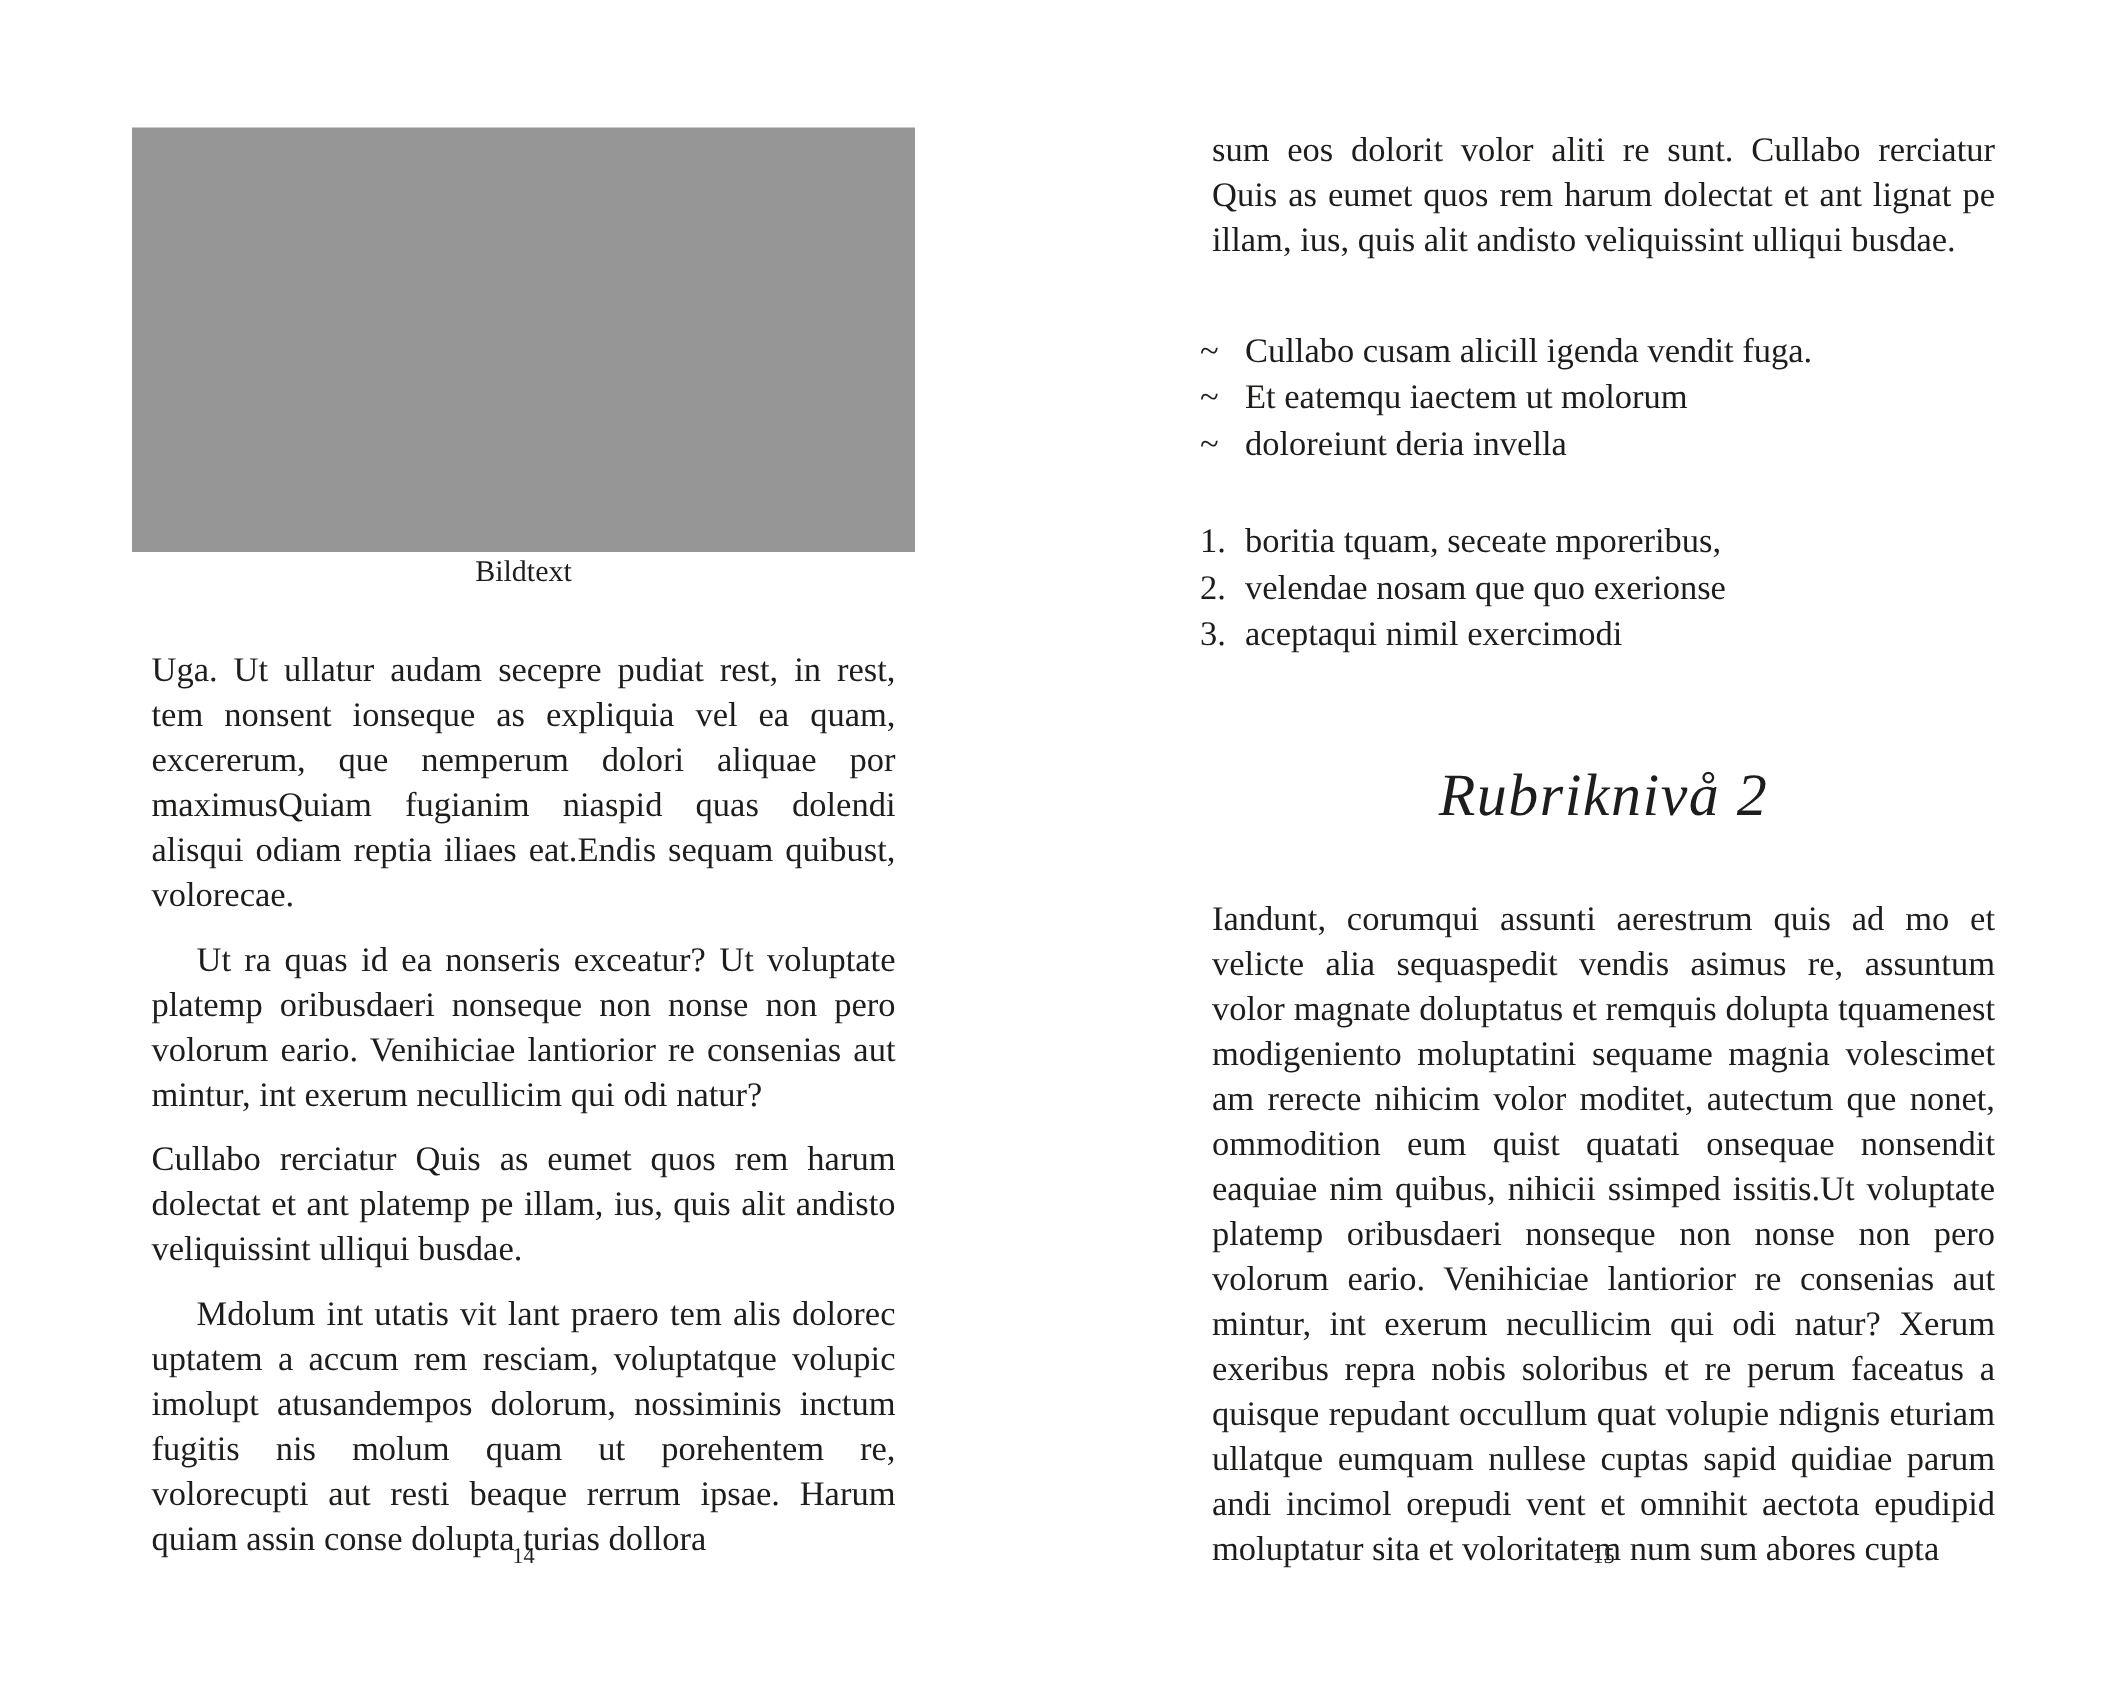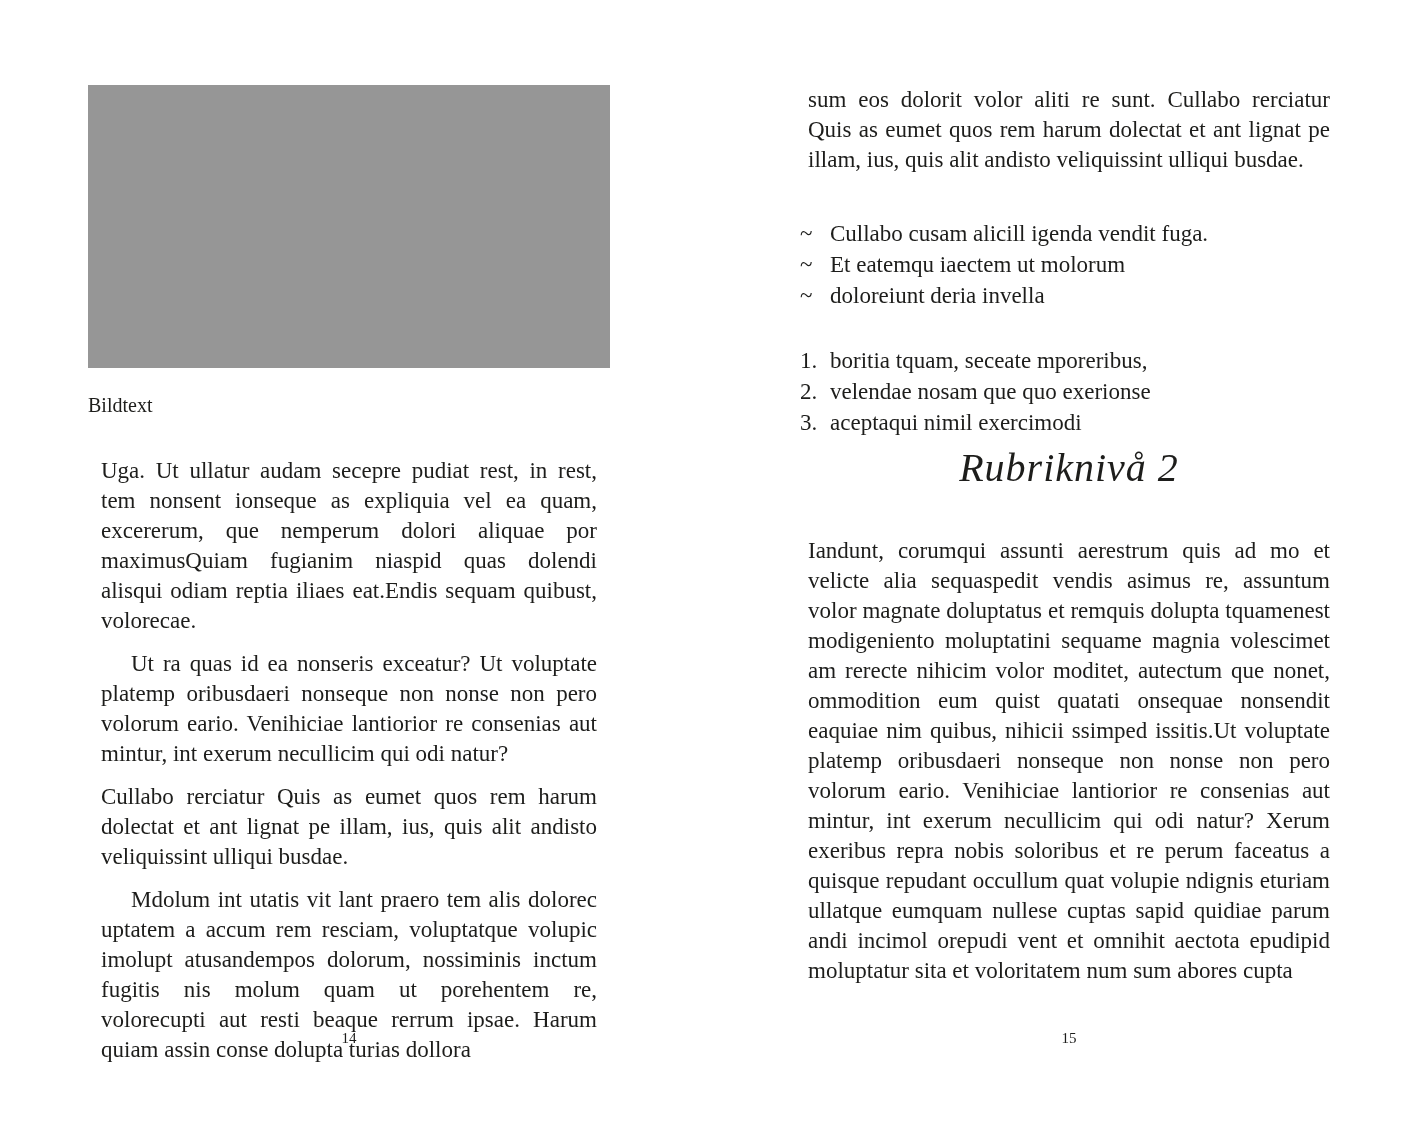--- a/index.html
+++ b/index.html
@@ -16,21 +16,21 @@
     top: 85px;
     width: 522px;
   }
   .col-left  { left: 88px; }
   .col-right { left: 808px; }
 
   .image-placeholder {
     width: 522px; height: 283px;
   }
   .caption {
-    margin-top: 24px;
+    text-align: center;
     font-size: 20px;
     line-height: 26px;
   }
 
   .bodytext {
     margin-top: 38px;
     font-size: 23px;
     line-height: 30px;
     text-align: justify;
   }
@@ -53,20 +53,21 @@
   .tilde-list { margin-top: 43px; }
   .numbered-list { margin-top: 34px; }
   .list li { display: flex; }
   .marker {
     flex: 0 0 30px;
     width: 30px;
   }
   .item-text { flex: 1; }
 
   .heading {
+    margin-top: 62px;
     font-size: 40px;
     line-height: 60px;
     font-style: italic;
     font-weight: 400;
     text-align: center;
     letter-spacing: 1px;
   }
 
   .main-body {
     margin-top: 38px;
@@ -87,21 +88,21 @@
 </style>
 </head>
 <body style="background: rgb(255, 255, 255); color: rgb(29, 29, 27);">
 
 <div class="column col-left">
   <div class="image-placeholder" style="background: rgb(150, 150, 150);"></div>
   <div class="caption">Bildtext</div>
   <div class="bodytext">
     <p>Uga. Ut ullatur audam secepre pudiat rest, in rest, tem nonsent ionseque as expliquia vel ea quam, excererum, que nemperum dolori aliquae por maximusQuiam fugianim niaspid quas dolendi alisqui odiam reptia iliaes eat.Endis sequam quibust, volorecae.</p>
     <p class="indent">Ut ra quas id ea nonseris exceatur? Ut voluptate platemp oribusdaeri nonseque non nonse non pero volorum eario. Venihiciae lantiorior re consenias aut mintur, int exerum necullicim qui odi natur?</p>
-    <p class="para-gap">Cullabo rerciatur Quis as eumet quos rem harum dolectat et ant lignat pe illam, ius, quis alit andisto veliquissint ulliqui busdae.</p>
+    <p class="para-gap">Cullabo rerciatur Quis as eumet quos rem harum dolectat et ant platemp pe illam, ius, quis alit andisto veliquissint ulliqui busdae.</p>
     <p class="indent">Mdolum int utatis vit lant praero tem alis dolorec uptatem a accum rem resciam, voluptatque volupic imolupt atusandempos dolorum, nossiminis inctum fugitis nis molum quam ut porehentem re, volorecupti aut resti beaque rerrum ipsae. Harum quiam assin conse dolupta turias dollora</p>
   </div>
 </div>
 <div class="page-number pn-left">14</div>
 
 <div class="column col-right">
   <p class="intro">sum eos dolorit volor aliti re sunt. Cullabo rerciatur Quis as eumet quos rem harum dolectat et ant lignat pe illam, ius, quis alit andisto veliquissint ulliqui busdae.</p>
 
   <ul class="list tilde-list">
     <li>

